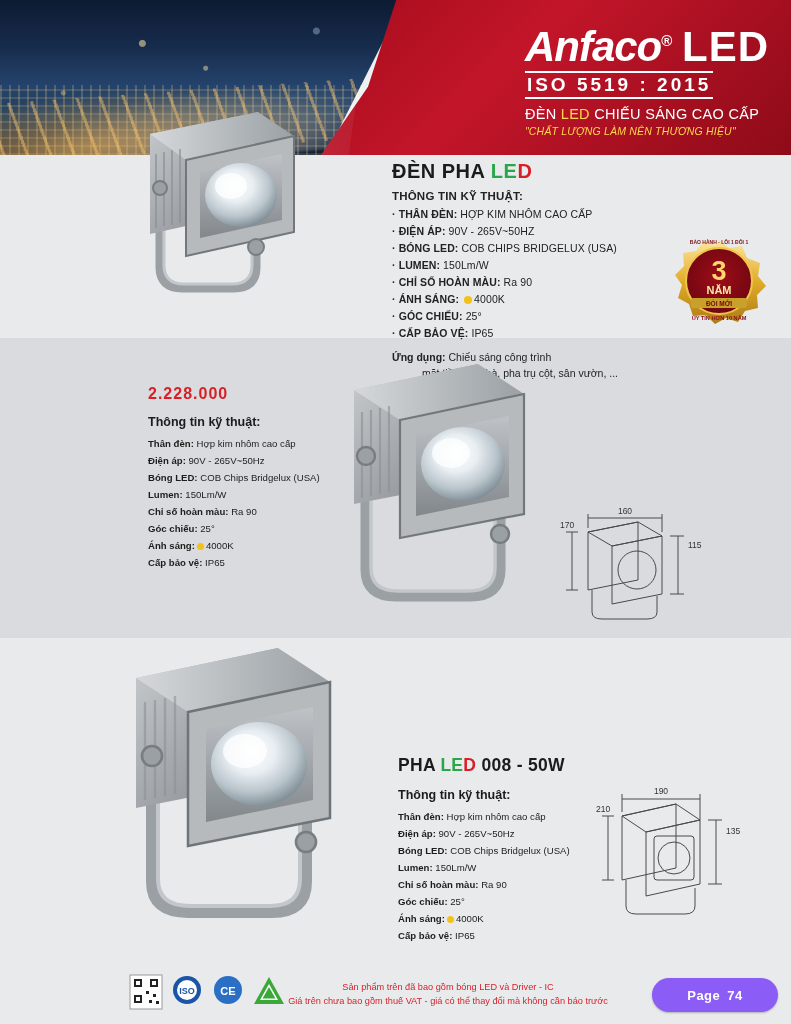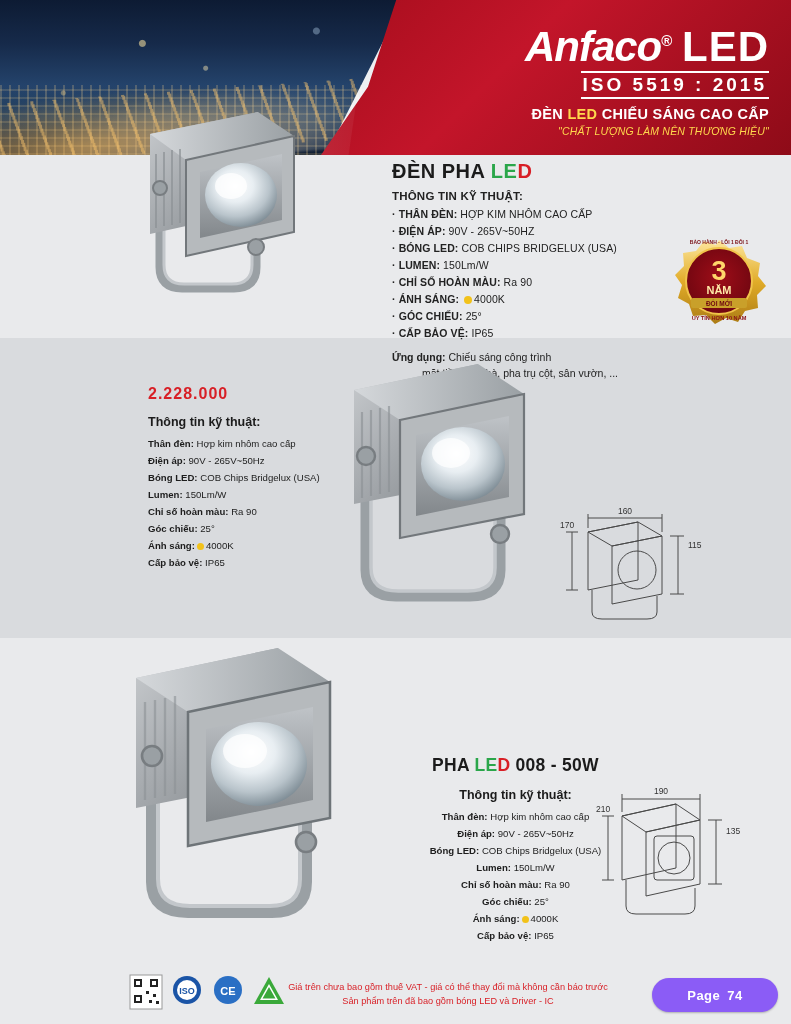--- a/index.html
+++ b/index.html
@@ -85,31 +85,31 @@
   }
   .white-sliver {
     position: absolute; right: 330px; top: 0; width: 150px; height: 155px;
     background: #fff;
     clip-path: polygon(62% 0, 78% 0, 26% 100%, 10% 100%);
     opacity: .92;
   }
 
   .brand-wrap {
     position: absolute; right: 22px; top: 26px;
-    text-align: right; color: #fff; margin-left: 39px;
+    text-align: left; color: #fff; margin-left: 39px;
   }
   .brand-line1 { font-size: 42px; font-weight: 700; letter-spacing: -1px; line-height: 1; font-style: italic; }
   .brand-line1 .reg { font-size: 15px; vertical-align: super; font-style: normal; }
   .brand-line1 .led { font-style: normal; font-weight: 700; letter-spacing: 1px; }
   .brand-iso {
     font-size: 19px; font-weight: 700; letter-spacing: 3px; margin-top: 3px;
     border-top: 2px solid #fff; border-bottom: 2px solid #fff;
     padding: 1px 2px; display: inline-block;
   }
-  .brand-tag { font-size: 14.5px; font-weight: 700; margin-top: 7px; letter-spacing: .3px; }
+  .brand-tag { font-size: 14.5px; font-weight: 400; margin-top: 7px; letter-spacing: .3px; }
   .brand-tag .y { color: #ffd84d; }
   .brand-sub { font-size: 10.5px; font-style: italic; color: #ffd84d; margin-top: 3px; letter-spacing: .2px; }
 
   
   .hero-lamp { position: absolute; left: 108px; top: 92px; width: 240px; height: 240px; }
 
   
   .lamp svg { display: block; }
 
   
@@ -146,21 +146,21 @@
   .p-price { font-size: 16px; font-weight: 700; color: #d81f26; margin-top: 5px; letter-spacing: 1px; }
   .p-spec-h { font-size: 12.5px; font-weight: 700; color: #1b1b1b; margin-top: 12px; }
   .p-list { margin-top: 6px; }
   .p-list li { list-style: none; font-size: 9.6px; color: #1d1d1d; line-height: 1.78; }
   .p-list b { font-weight: 700; }
   .dot-sm { display: inline-block; width: 7px; height: 7px; border-radius: 50%; background: #f2c21a; vertical-align: -1px; margin: 0 2px; }
 
   .p1-lamp { position: absolute; left: 318px; top: 338px; width: 290px; height: 300px; }
   .p1-dim  { position: absolute; left: 552px; top: 500px; width: 185px; height: 125px; }
   .p2-lamp { position: absolute; left: 98px; top: 620px; width: 330px; height: 330px; }
-  .p2-text { position: absolute; left: 398px; top: 755px; width: 235px; text-align: center; }
+  .p2-text { position: absolute; left: 398px; top: 755px; width: 235px; }
   .p2-dim  { position: absolute; left: 592px; top: 782px; width: 165px; height: 140px; }
 
   .dim-label { font-size: 8.5px; fill: #333; font-family: "Liberation Sans", sans-serif; }
 
   
   .footer { position: absolute; left: 0; bottom: 0; width: 769px; height: 70px; background: #e9eaec; margin-left: 33px; }
   .footer-certs { position: absolute; left: 96px; bottom: 14px; display: flex; gap: 7px; align-items: flex-end; }
   .cert { width: 34px; height: 36px; }
   .footer-note {
     position: absolute; left: 225px; bottom: 16px; width: 380px;
@@ -456,22 +456,22 @@
         <circle cx="17" cy="16" r="14" fill="#2a6fc4"></circle>
         <text x="17" y="21" text-anchor="middle" font-size="11" fill="#fff" font-family="Liberation Sans, sans-serif" font-weight="bold">CE</text>
       </svg>
       <svg class="cert" viewBox="0 0 34 36">
         <polygon points="17,3 32,30 2,30" fill="#3aa93a"></polygon>
         <polygon points="17,10 26,26 8,26" fill="#fff"></polygon>
         <polygon points="17,13 23.5,24.5 10.5,24.5" fill="#3aa93a"></polygon>
       </svg>
     </div>
     <div class="footer-note">
+      <div>Sản phẩm trên đã bao gồm bóng LED và Driver - IC</div>
       <div>Giá trên chưa bao gồm thuế VAT - giá có thể thay đổi mà không cần báo trước</div>
-      <div>Sản phẩm trên đã bao gồm bóng LED và Driver - IC</div>
     </div>
     <div class="page-badge">
       <span>Page</span>
       <span class="num">74</span>
     </div>
   </div>
 
 </div>
 
 </body></html>

